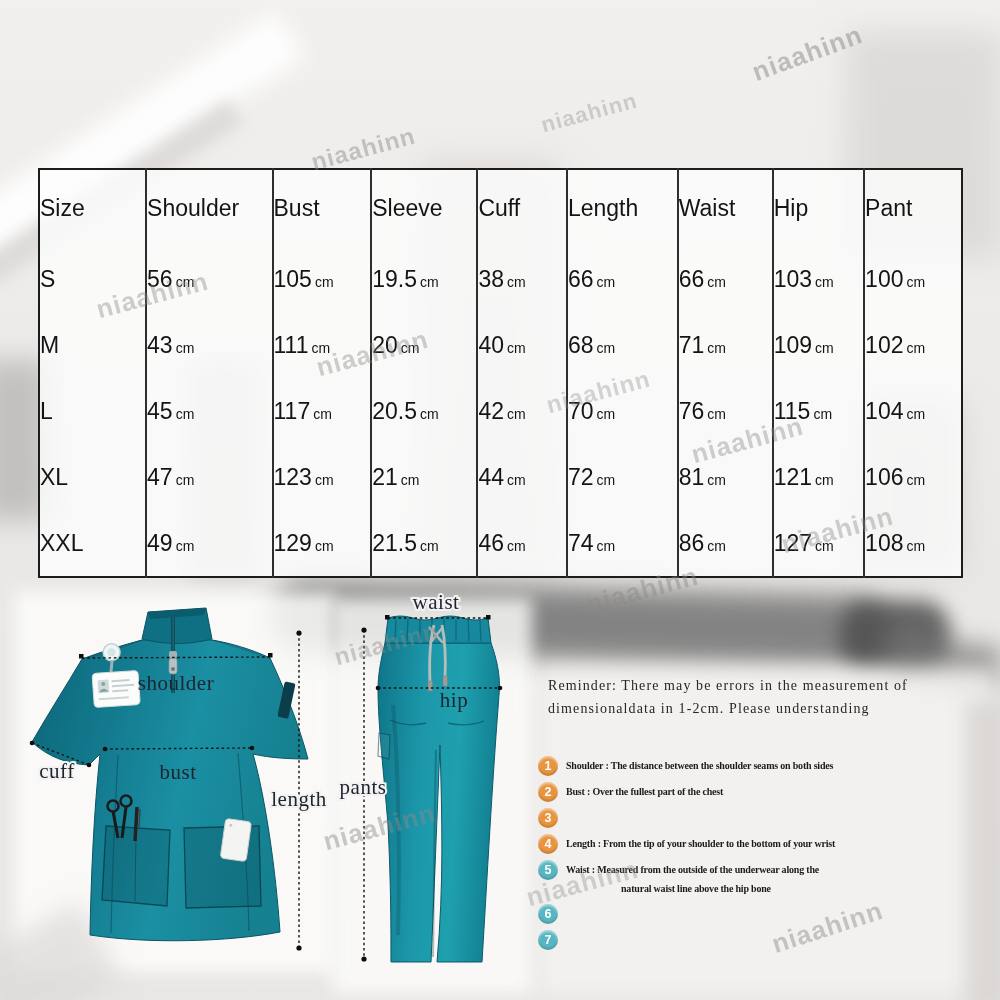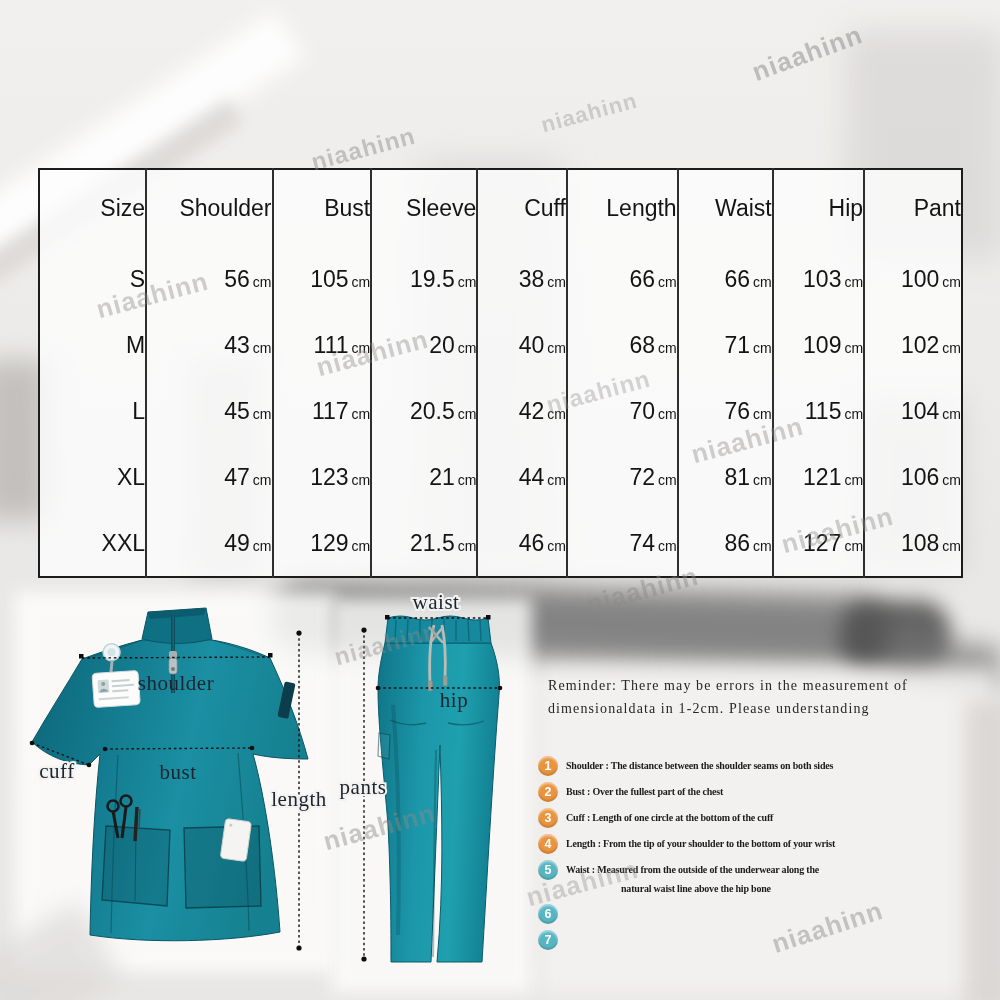--- a/index.html
+++ b/index.html
@@ -8,21 +8,21 @@
     background:linear-gradient(180deg,#f3f1ef 0%,#ecdede00 0%),linear-gradient(180deg,#f2f0ee 0%,#eae8e6 55%,#e9e7e5 100%);}
   .shape{position:absolute;pointer-events:none;}
   
   #title{position:absolute;top:14px;left:0;right:0;text-align:center;
     font-size:112px;line-height:110px;font-weight:bold;color:#121212;
     -webkit-text-stroke:3px #121212;letter-spacing:4px;white-space:nowrap;}
   
   #size-table{position:absolute;left:38px;top:168px;width:925px;height:410px;
     border-collapse:collapse;table-layout:fixed;
     background:rgba(253,253,252,0.82);border:2px solid #1c1c1c;}
-  #size-table th,#size-table td{border-left:2px solid #2e2e2e;text-align:right;
+  #size-table th,#size-table td{border-left:2px solid #2e2e2e;text-align:left;
     font-weight:400;color:#141414;padding:0;}
   #size-table th:first-child,#size-table td:first-child{border-left:none;}
   #size-table thead tr{height:77px;}
   #size-table tbody tr{height:66px;}
   #size-table th{font-size:23px;}
   .size-cell{font-size:23px;}
   .num{font-size:23px;}
   .unit{font-size:14px;margin-left:3px;}
   
   .wm{position:absolute;font-weight:bold;color:#8c8a88;letter-spacing:1px;
@@ -289,21 +289,20 @@
     <div class="note">
       <span class="note-badge b-orange">1</span>
       <span class="note-text">Shoulder : The distance between the shoulder seams on both sides</span>
     </div>
     <div class="note">
       <span class="note-badge b-orange">2</span>
       <span class="note-text">Bust : Over the fullest part of the chest</span>
     </div>
     <div class="note">
       <span class="note-badge b-orange">3</span>
-      <span class="note-text">Cuff : Length of one circle at the bottom of the cuff</span>
     </div>
     <div class="note">
       <span class="note-badge b-orange">4</span>
       <span class="note-text">Length : From the tip of your shoulder to the bottom of your wrist</span>
     </div>
     <div class="note">
       <span class="note-badge b-teal">5</span>
       <span class="note-text">Waist : Measured from the outside of the underwear along the
 natural waist line above the hip bone</span>
     </div>

